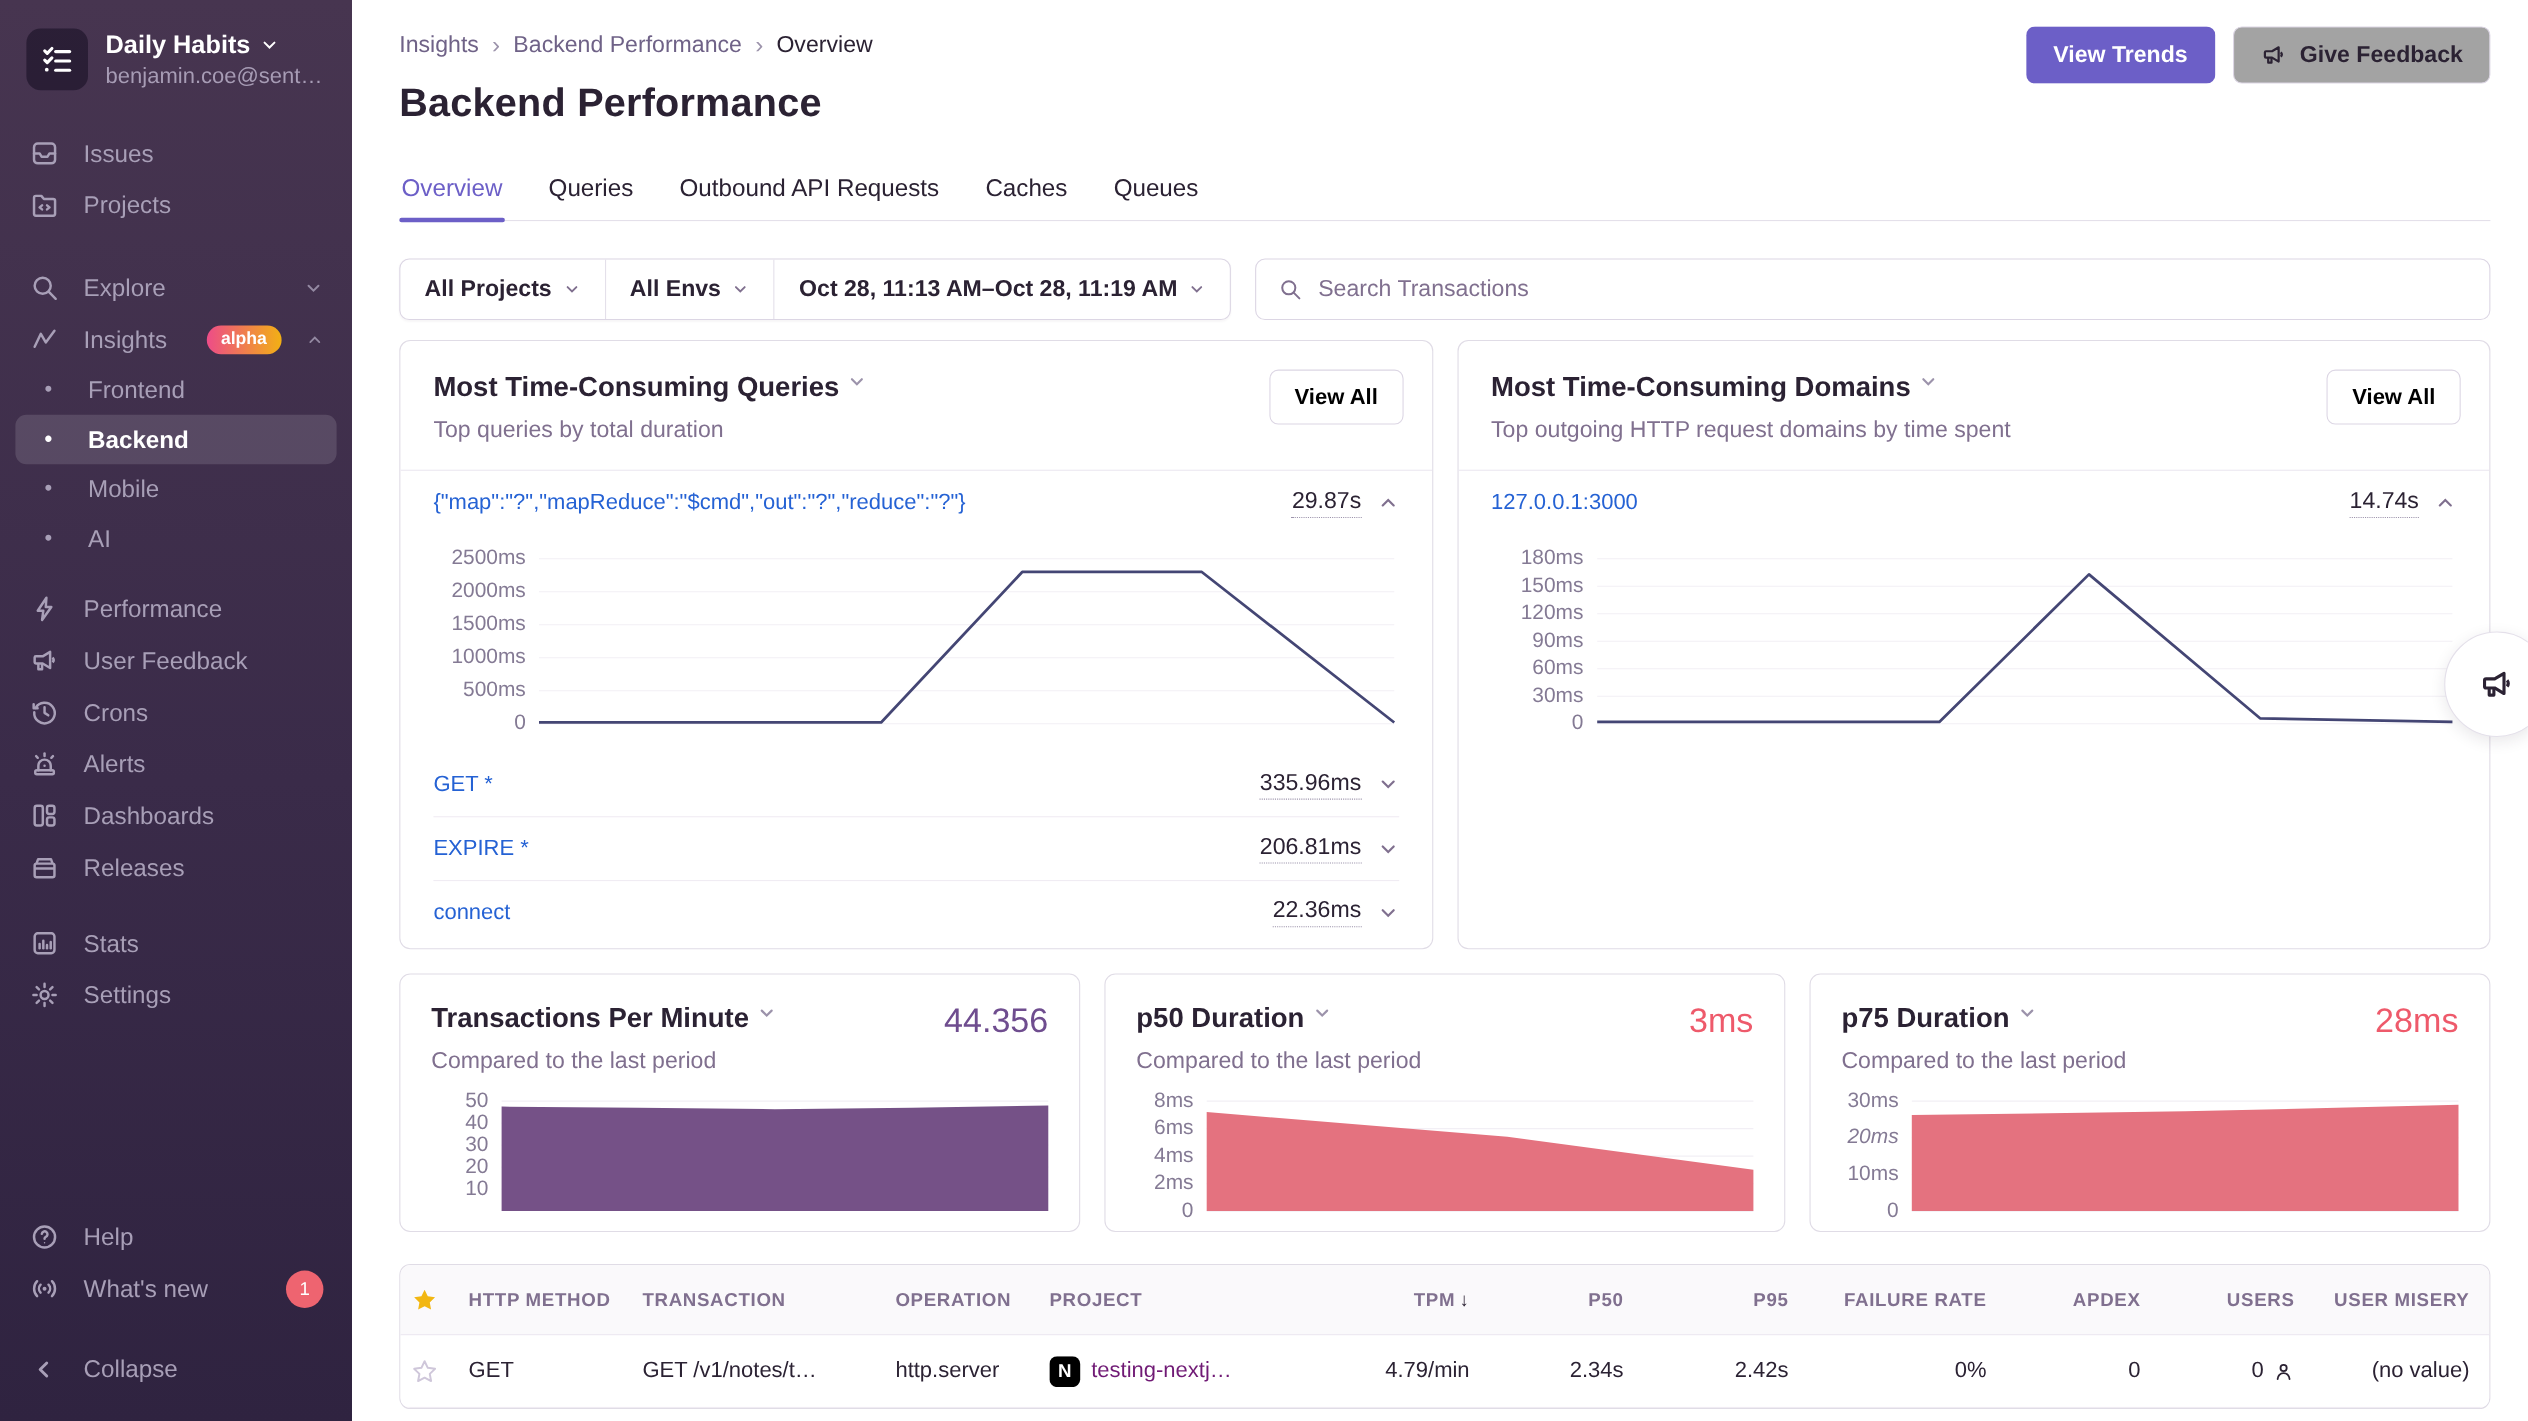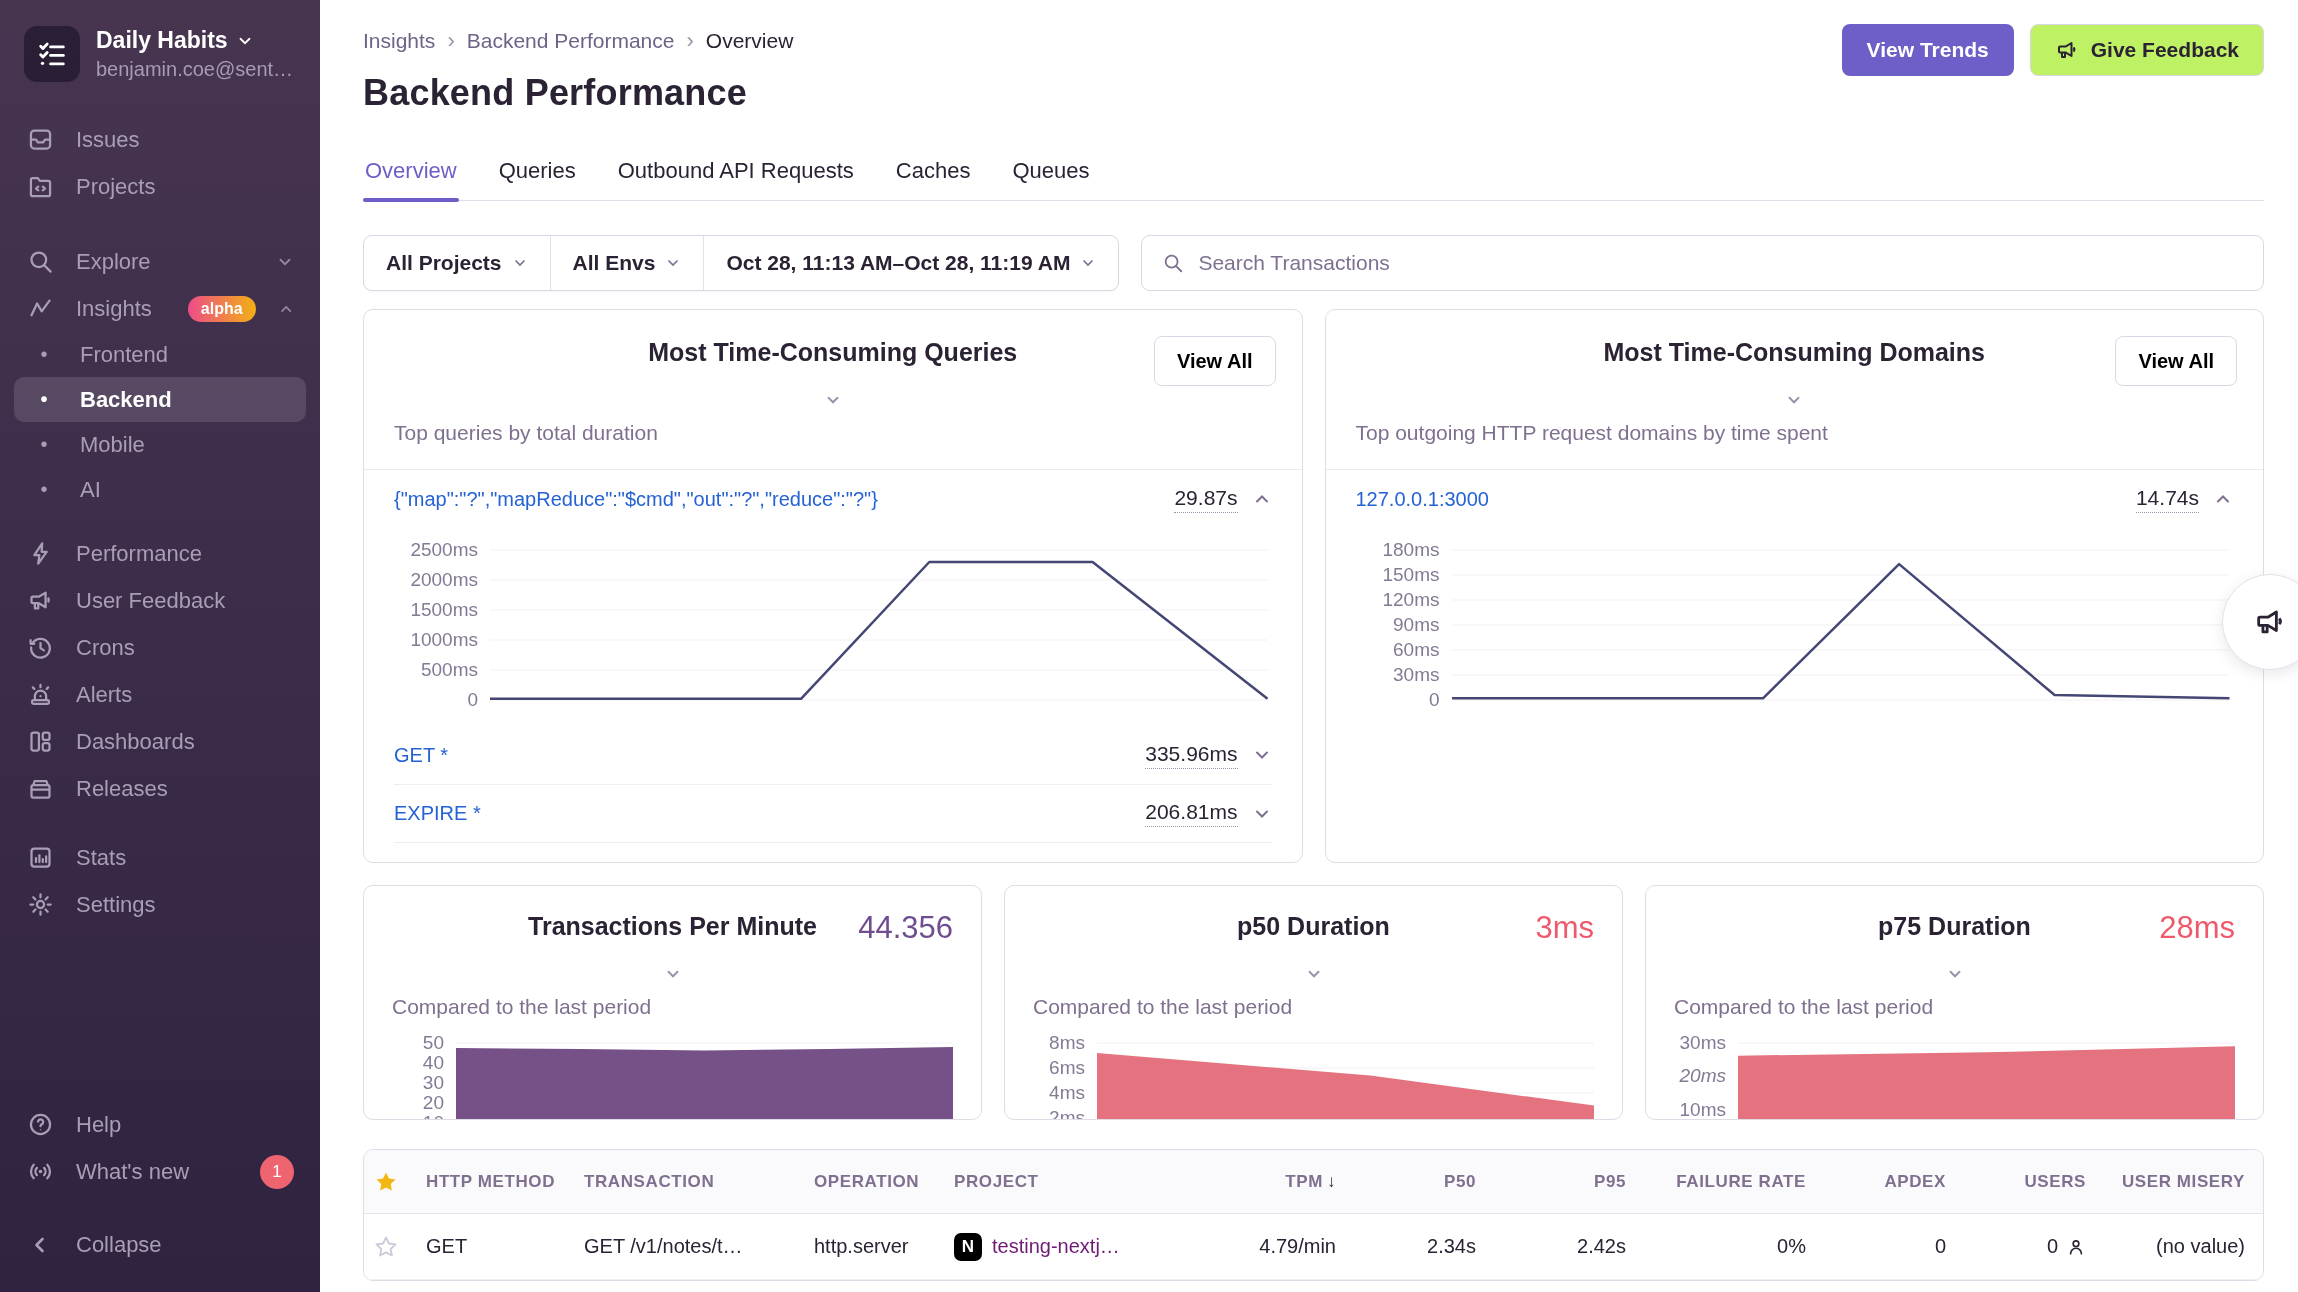--- a/index.html
+++ b/index.html
@@ -37,21 +37,21 @@
   .topbar { position:relative; }
   .breadcrumb { display:flex; align-items:center; gap:12px; font-size:21px; color:#6f6287; }
   .breadcrumb .crumb { cursor:pointer; }
   .breadcrumb .sep { color:#9c93ab; font-size:22px; }
   .breadcrumb .current { color:#2b2233; }
   .page-title { font-size:36px; font-weight:bold; color:#2b2233; margin-top:18px; letter-spacing:.2px; }
   .top-actions { position:absolute; right:0; top:-4px; display:flex; gap:16px; }
   .btn { height:52px; border-radius:8px; font-size:21px; font-weight:bold; display:flex; align-items:center;
     gap:12px; padding:0 24px; cursor:pointer; border:1px solid transparent; }
   .btn-primary { background:#6C5FC7; color:#fff; }
-  .btn-default { background:#bef264; color:#2b2233; border-color:#dcd6e4; }
+  .btn-default { background:#a3a3a3; color:#2b2233; border-color:#dcd6e4; }
 
   .tabs { display:flex; gap:38px; margin-top:34px; border-bottom:1px solid #e4e0ea; }
   .tab { font-size:22px; padding:10px 2px 16px; cursor:pointer; color:#2b2233; position:relative; }
   .tab.active { color:#6C5FC7; }
   .tab.active:after { content:""; position:absolute; left:0; right:0; bottom:-2px; height:4px;
     background:#6C5FC7; border-radius:3px; }
 
   .filter-row { display:flex; gap:22px; margin-top:34px; }
   .segmented { display:flex; background:#fff; border:1px solid #dcd6e4; border-radius:9px; height:56px;
     box-shadow:0 1px 2px rgba(43,34,51,.04); }
@@ -63,21 +63,21 @@
     padding:0 20px; height:56px; background:#fff; }
   .search-box input { border:none; outline:none; flex:1; font-size:21px; color:#404040;
     font-family:"Liberation Sans",sans-serif; }
   .search-box input::placeholder { color:#80708f; }
 
   .cards-row-1 { display:grid; grid-template-columns:1fr 1fr; gap:22px; margin-top:18px; }
   .cards-row-2 { display:grid; grid-template-columns:1fr 1fr 1fr; gap:22px; margin-top:22px; }
   .card { background:#fff; border:1px solid #e0dce6; border-radius:10px; position:relative; }
   .card-lg { height:554px; padding:28px 30px 0; overflow:hidden; }
   .card-sm { height:235px; padding:26px 28px 0; overflow:hidden; }
-  .card-head { display:flex; align-items:center; gap:24px;flex-direction:column; }
+  .card-head { display:flex; align-items:flex-start; gap:7px; }
   .card-title { font-size:25px; font-weight:bold; color:#2b2233; }
   .card-sub { font-size:21px; color:#80708f; margin-top:12px; }
   .view-all { position:absolute; right:26px; top:26px; height:50px; padding:0 22px; border:1px solid #dcd6e4;
     border-radius:8px; background:#fff; font-size:20px; font-weight:bold; display:flex; align-items:center; cursor:pointer; }
   .card-divider { height:1px; background:#ece8f1; margin:24px -30px 0; }
   .q-row { display:flex; align-items:center; justify-content:space-between; height:58px; }
   .q-row + .q-row, .q-list .q-row { border-top:1px solid #f0ecf3; }
   .q-row:first-child { border-top:none; }
   .q-link { color:#2562D4; font-size:20px; cursor:pointer; white-space:nowrap; overflow:hidden; text-overflow:ellipsis; max-width:70%; }
   .q-val { display:flex; align-items:center; gap:14px; font-size:21px; color:#2b2233; }

